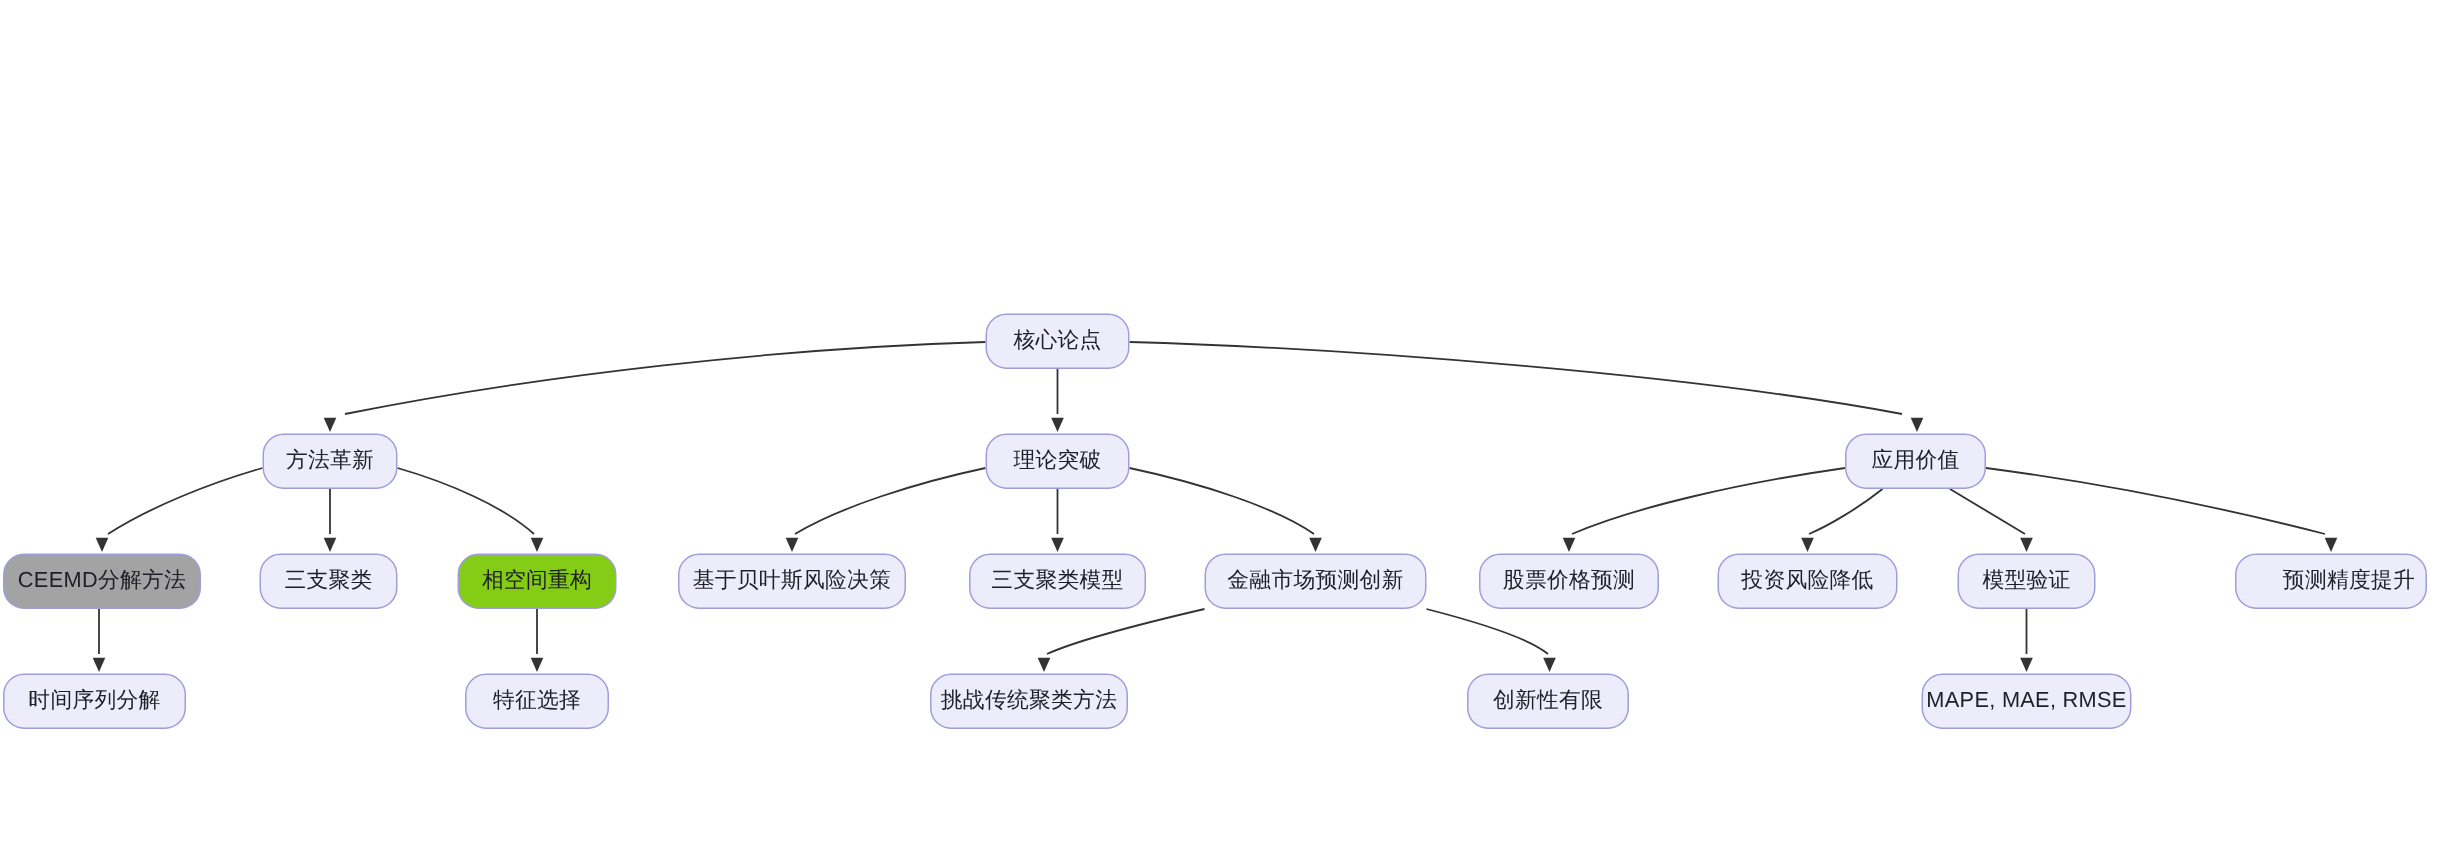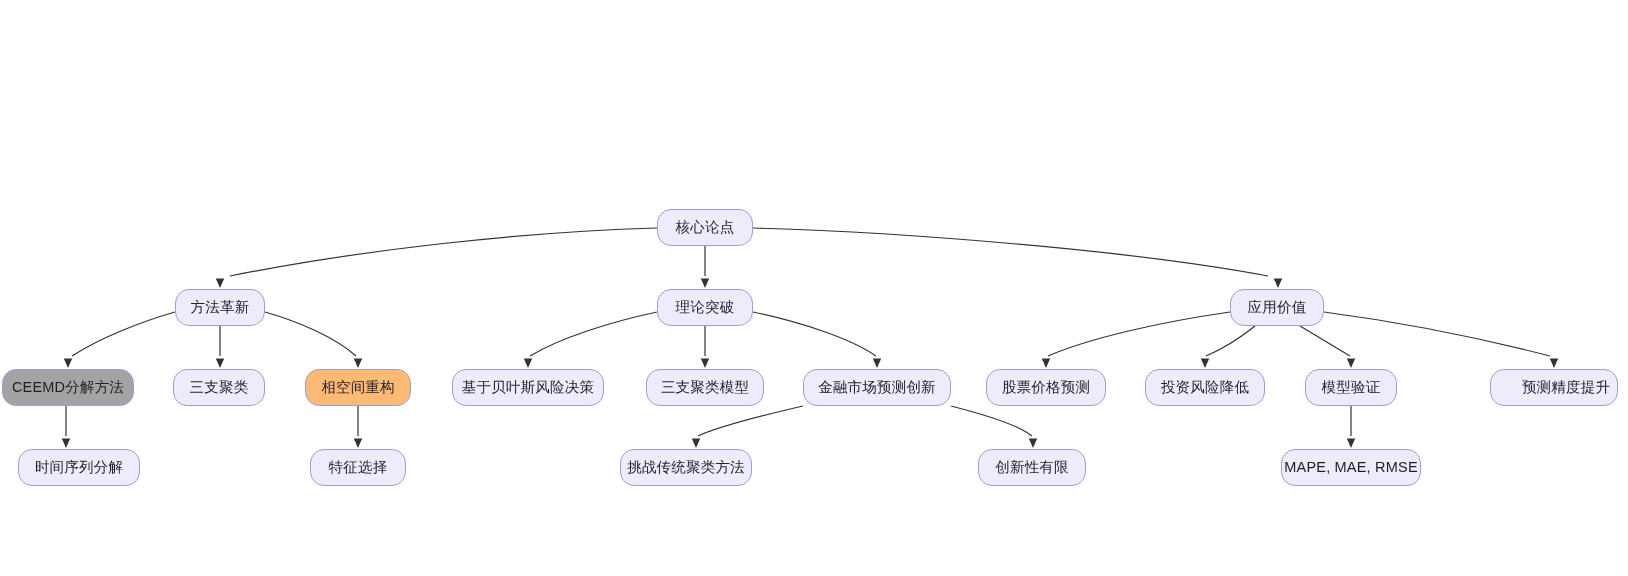--- a/index.html
+++ b/index.html
@@ -80,21 +80,21 @@
       </div>
       <div class="node" style="left: 1230px; top: 289px; width: 94px; height: 37px; background: rgb(236, 236, 251); border-color: rgb(158, 158, 219);">
         <span class="lbl">应用价值</span>
       </div>
       <div class="node" style="left: 2px; top: 369px; width: 132px; height: 37px; background: #a3a3a3; border-color: rgb(158, 158, 219);">
         <span class="lbl">CEEMD分解方法</span>
       </div>
       <div class="node" style="left: 173px; top: 369px; width: 92px; height: 37px; background: rgb(236, 236, 251); border-color: rgb(158, 158, 219);">
         <span class="lbl">三支聚类</span>
       </div>
-      <div class="node" style="left: 305px; top: 369px; width: 106px; height: 37px; background: #fdba74; border-color: rgb(158, 158, 219);">
+      <div class="node" style="left: 305px; top: 369px; width: 106px; height: 37px; background: #84cc16; border-color: rgb(158, 158, 219);">
         <span class="lbl">相空间重构</span>
       </div>
       <div class="node" style="left: 452px; top: 369px; width: 152px; height: 37px; background: rgb(236, 236, 251); border-color: rgb(158, 158, 219);">
         <span class="lbl">基于贝叶斯风险决策</span>
       </div>
       <div class="node" style="left: 646px; top: 369px; width: 118px; height: 37px; background: rgb(236, 236, 251); border-color: rgb(158, 158, 219);">
         <span class="lbl">三支聚类模型</span>
       </div>
       <div class="node" style="left: 803px; top: 369px; width: 148px; height: 37px; background: rgb(236, 236, 251); border-color: rgb(158, 158, 219); text-align: right;">
         <span class="lbl">金融市场预测创新</span>
@@ -104,21 +104,21 @@
       </div>
       <div class="node" style="left: 1145px; top: 369px; width: 120px; height: 37px; background: rgb(236, 236, 251); border-color: rgb(158, 158, 219);">
         <span class="lbl">投资风险降低</span>
       </div>
       <div class="node" style="left: 1305px; top: 369px; width: 92px; height: 37px; background: rgb(236, 236, 251); border-color: rgb(158, 158, 219);">
         <span class="lbl">模型验证</span>
       </div>
       <div class="node" style="left: 1490px; top: 369px; width: 128px; height: 37px; background: rgb(236, 236, 251); border-color: rgb(158, 158, 219); padding-left: 24px;">
         <span class="lbl">预测精度提升</span>
       </div>
-      <div class="node" style="left: 18px; top: 449px; width: 122px; height: 37px; background: rgb(236, 236, 251); border-color: rgb(158, 158, 219);">
+      <div class="node" style="left: 2px; top: 449px; width: 122px; height: 37px; background: rgb(236, 236, 251); border-color: rgb(158, 158, 219);">
         <span class="lbl">时间序列分解</span>
       </div>
       <div class="node" style="left: 310px; top: 449px; width: 96px; height: 37px; background: rgb(236, 236, 251); border-color: rgb(158, 158, 219);">
         <span class="lbl">特征选择</span>
       </div>
       <div class="node" style="left: 620px; top: 449px; width: 132px; height: 37px; background: rgb(236, 236, 251); border-color: rgb(158, 158, 219);">
         <span class="lbl">挑战传统聚类方法</span>
       </div>
       <div class="node" style="left: 978px; top: 449px; width: 108px; height: 37px; background: rgb(236, 236, 251); border-color: rgb(158, 158, 219);">
         <span class="lbl">创新性有限</span>

